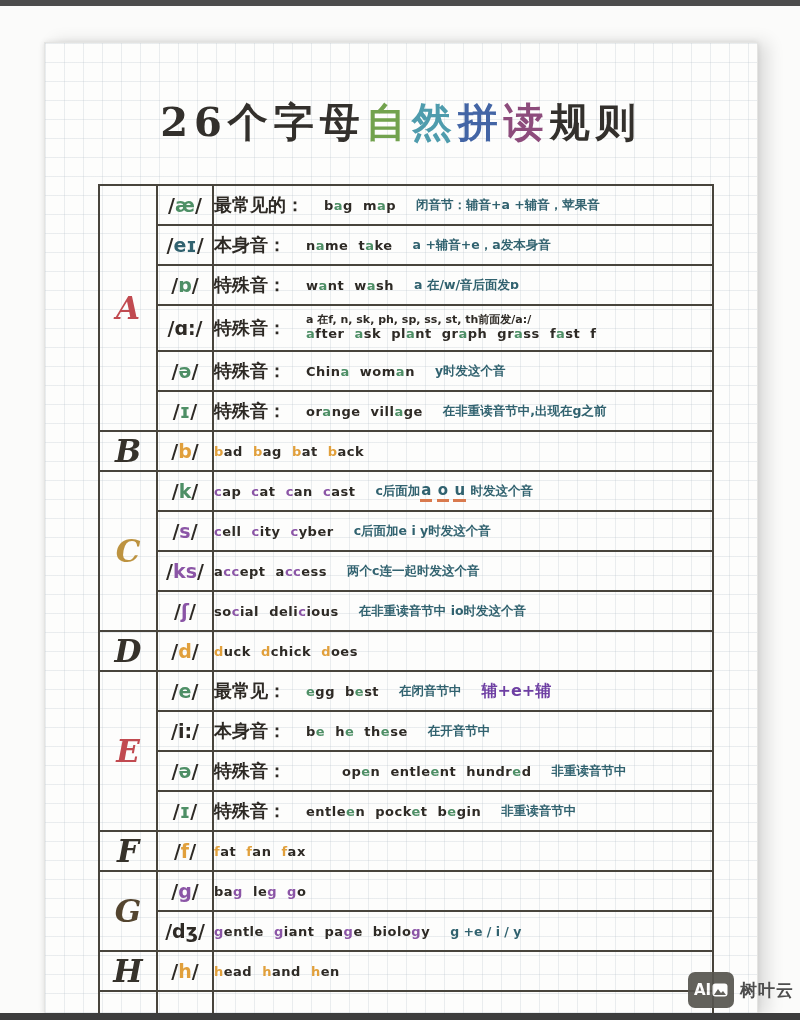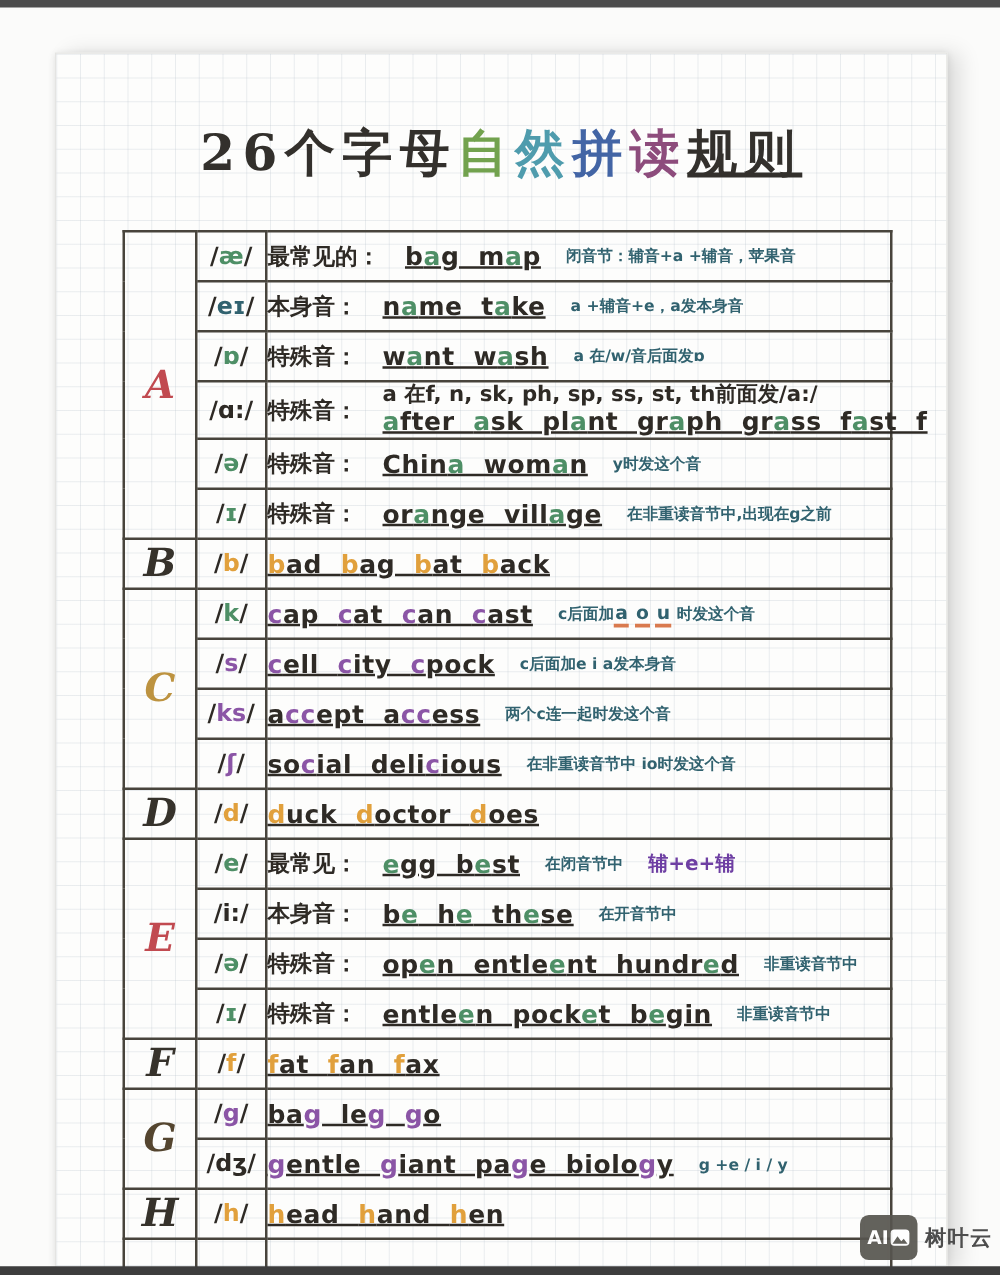--- a/index.html
+++ b/index.html
@@ -39,25 +39,25 @@
     font-size:31px;font-style:italic;font-weight:bold;
     font-family:"DejaVu Serif","Liberation Serif",serif;
   }
   td.ph{
     width:54px;text-align:center;font-size:19px;font-weight:bold;color:#2e2a25;
     font-family:"DejaVu Sans",sans-serif;
   }
   td.content{padding-left:17px;padding-right:8px;}
   .cell-flex{display:flex;align-items:center;gap:20px;}
   .lbl{font-size:18px;font-weight:bold;color:#2e2a25;white-space:nowrap;flex:none;}
-  .words{font-size:20px;font-weight:bold;color:#2e2a25;white-space:pre;letter-spacing:0.5px;flex:none;text-decoration:underline;}
+  .words{font-size:13px;font-weight:bold;color:#2e2a25;white-space:pre;letter-spacing:0.5px;flex:none;}
   .note{font-size:12.5px;font-weight:bold;color:#31626f;white-space:nowrap;flex:none;}
   .note2{font-size:16px;font-weight:bold;color:#6e3fa3;white-space:nowrap;flex:none;}
   .col{display:flex;flex-direction:column;justify-content:center;line-height:1.15;}
-  .prenote{font-size:17px;font-weight:bold;color:#2e2a25;white-space:pre;}
+  .prenote{font-size:11px;font-weight:bold;color:#2e2a25;white-space:pre;}
   .nu{
     font-size:15px;border-bottom:3px solid #d97a4e;padding:0 1px;line-height:1;
     font-family:"DejaVu Sans",sans-serif;
   }
   #watermark{
     position:absolute;right:6px;bottom:12px;z-index:31;
     display:flex;align-items:center;gap:6px;
   }
   #wm-logo{
     width:46px;height:36px;background:#57554f;border-radius:7px;
@@ -65,21 +65,21 @@
   }
   #wm-ai{color:#fff;font-weight:bold;font-size:15px;letter-spacing:0;}
   #wm-brand{color:#4d4d4d;font-weight:bold;font-size:17px;letter-spacing:1px;}
 </style>
 </head>
 <body>
 
 <div class="bar" id="top-bar"></div>
 
 <div id="paper">
-  <div id="title"><span style="color: rgb(51, 48, 44);">26个字母</span><span style="color: rgb(114, 162, 78);">自</span><span style="color: rgb(79, 156, 173);">然</span><span style="color: rgb(67, 101, 165);">拼</span><span style="color: rgb(141, 76, 124);">读</span><span style="color: rgb(51, 48, 44); text-decoration: underline;">规则</span></div>
+  <div id="title"><span style="color: rgb(51, 48, 44);">26个字母</span><span style="color: rgb(114, 162, 78);">自</span><span style="color: rgb(79, 156, 173);">然</span><span style="color: rgb(67, 101, 165);">拼</span><span style="color: rgb(141, 76, 124);">读</span><span style="color: rgb(51, 48, 44);">规则</span></div>
   <table id="rule-table">
     <tbody id="rule-tbody">
         <tr>
           <td class="letter" rowspan="6" style="color: rgb(193, 74, 80);">A</td>
           <td class="ph"><span style="color: rgb(46, 42, 37);">/</span><span style="color: rgb(78, 143, 102);">æ</span><span style="color: rgb(46, 42, 37);">/</span></td>
           <td class="content">
             <div class="cell-flex">
               <span class="lbl" style="color: rgb(46, 42, 37);">最常见的：</span>
               <span class="words"><span style="color: rgb(46, 42, 37);">b</span><span style="color: rgb(78, 143, 102);">a</span><span style="color: rgb(46, 42, 37);">g  m</span><span style="color: rgb(78, 143, 102);">a</span><span style="color: rgb(46, 42, 37);">p</span></span>
               <span class="note"><span style="color: rgb(49, 98, 111);">闭音节：辅音+a +辅音，苹果音</span></span>
@@ -154,22 +154,22 @@
             <div class="cell-flex">
               <span class="words"><span style="color: rgb(139, 85, 166);">c</span><span style="color: rgb(46, 42, 37);">ap  </span><span style="color: rgb(139, 85, 166);">c</span><span style="color: rgb(46, 42, 37);">at  </span><span style="color: rgb(139, 85, 166);">c</span><span style="color: rgb(46, 42, 37);">an  </span><span style="color: rgb(139, 85, 166);">c</span><span style="color: rgb(46, 42, 37);">ast</span></span>
               <span class="note"><span style="color: rgb(49, 98, 111);">c后面加</span><span class="nu" style="color: rgb(49, 98, 111);">a</span><span style="color: rgb(49, 98, 111);"> </span><span class="nu" style="color: rgb(49, 98, 111);">o</span><span style="color: rgb(49, 98, 111);"> </span><span class="nu" style="color: rgb(49, 98, 111);">u</span><span style="color: rgb(49, 98, 111);"> 时发这个音</span></span>
             </div>
           </td>
         </tr>
         <tr>
           <td class="ph"><span style="color: rgb(46, 42, 37);">/</span><span style="color: rgb(139, 85, 166);">s</span><span style="color: rgb(46, 42, 37);">/</span></td>
           <td class="content">
             <div class="cell-flex">
-              <span class="words"><span style="color: rgb(139, 85, 166);">c</span><span style="color: rgb(46, 42, 37); text-align: center;">ell  </span><span style="color: rgb(139, 85, 166);">c</span><span style="color: rgb(46, 42, 37);">ity  </span><span style="color: rgb(139, 85, 166);">c</span><span style="color: rgb(46, 42, 37);">pock</span></span>
-              <span class="note"><span style="color: rgb(49, 98, 111);">c后面加e i a发本身音</span></span>
+              <span class="words"><span style="color: rgb(139, 85, 166);">c</span><span style="color: rgb(46, 42, 37); text-align: center;">ell  </span><span style="color: rgb(139, 85, 166);">c</span><span style="color: rgb(46, 42, 37);">ity  </span><span style="color: rgb(139, 85, 166);">c</span><span style="color: rgb(46, 42, 37);">yber</span></span>
+              <span class="note"><span style="color: rgb(49, 98, 111);">c后面加e i y时发这个音</span></span>
             </div>
           </td>
         </tr>
         <tr>
           <td class="ph"><span style="color: rgb(46, 42, 37);">/</span><span style="color: rgb(139, 85, 166);">ks</span><span style="color: rgb(46, 42, 37);">/</span></td>
           <td class="content">
             <div class="cell-flex">
               <span class="words"><span style="color: rgb(46, 42, 37);">a</span><span style="color: rgb(139, 85, 166);">cc</span><span style="color: rgb(46, 42, 37);">ept  a</span><span style="color: rgb(139, 85, 166);">cc</span><span style="color: rgb(46, 42, 37);">ess</span></span>
               <span class="note"><span style="color: rgb(49, 98, 111);">两个c连一起时发这个音</span></span>
             </div>
@@ -182,21 +182,21 @@
               <span class="words"><span style="color: rgb(46, 42, 37);">so</span><span style="color: rgb(139, 85, 166);">c</span><span style="color: rgb(46, 42, 37);">ial  deli</span><span style="color: rgb(139, 85, 166);">c</span><span style="color: rgb(46, 42, 37);">ious</span></span>
               <span class="note"><span style="color: rgb(49, 98, 111);">在非重读音节中 io时发这个音</span></span>
             </div>
           </td>
         </tr>
         <tr>
           <td class="letter" rowspan="1" style="color: rgb(54, 50, 43);">D</td>
           <td class="ph"><span style="color: rgb(46, 42, 37);">/</span><span style="color: rgb(225, 160, 60);">d</span><span style="color: rgb(46, 42, 37);">/</span></td>
           <td class="content">
             <div class="cell-flex">
-              <span class="words"><span style="color: rgb(225, 160, 60);">d</span><span style="color: rgb(46, 42, 37);">uck  </span><span style="color: rgb(225, 160, 60);">d</span><span style="color: rgb(46, 42, 37);">octor  </span><span style="color: rgb(225, 160, 60);">d</span><span style="color: rgb(46, 42, 37); margin-top: 31px;">oes</span></span>
+              <span class="words"><span style="color: rgb(225, 160, 60);">d</span><span style="color: rgb(46, 42, 37);">uck  </span><span style="color: rgb(225, 160, 60);">d</span><span style="color: rgb(46, 42, 37);">chick  </span><span style="color: rgb(225, 160, 60);">d</span><span style="color: rgb(46, 42, 37); margin-top: 31px;">oes</span></span>
             </div>
           </td>
         </tr>
         <tr>
           <td class="letter" rowspan="4" style="color: rgb(193, 74, 80);">E</td>
           <td class="ph"><span style="color: rgb(46, 42, 37);">/</span><span style="color: rgb(78, 143, 102);">e</span><span style="color: rgb(46, 42, 37);">/</span></td>
           <td class="content">
             <div class="cell-flex">
               <span class="lbl" style="color: rgb(46, 42, 37);">最常见：</span>
               <span class="words"><span style="color: rgb(78, 143, 102);">e</span><span style="color: rgb(46, 42, 37);">gg  b</span><span style="color: rgb(78, 143, 102);">e</span><span style="color: rgb(46, 42, 37);">st</span></span>
@@ -213,21 +213,21 @@
               <span class="words"><span style="color: rgb(46, 42, 37);">b</span><span style="color: rgb(78, 143, 102);">e</span><span style="color: rgb(46, 42, 37);">  h</span><span style="color: rgb(78, 143, 102);">e</span><span style="color: rgb(46, 42, 37);">  th</span><span style="color: rgb(78, 143, 102);">e</span><span style="color: rgb(46, 42, 37);">se</span></span>
               <span class="note"><span style="color: rgb(49, 98, 111);">在开音节中</span></span>
             </div>
           </td>
         </tr>
         <tr>
           <td class="ph"><span style="color: rgb(46, 42, 37);">/</span><span style="color: rgb(78, 143, 102);">ə</span><span style="color: rgb(46, 42, 37);">/</span></td>
           <td class="content">
             <div class="cell-flex">
               <span class="lbl" style="color: rgb(46, 42, 37);">特殊音：</span>
-              <span class="words"><span style="color: rgb(46, 42, 37);">op</span><span style="color: rgb(78, 143, 102);">e</span><span style="color: rgb(46, 42, 37);">n  entle</span><span style="color: rgb(78, 143, 102);">e</span><span style="color: rgb(46, 42, 37);">nt  hundr</span><span style="color: rgb(78, 143, 102);">e</span><span style="color: rgb(46, 42, 37);">d</span></span>
+              <span class="words"><span style="color: rgb(46, 42, 37); margin-left: 36px;">op</span><span style="color: rgb(78, 143, 102);">e</span><span style="color: rgb(46, 42, 37);">n  entle</span><span style="color: rgb(78, 143, 102);">e</span><span style="color: rgb(46, 42, 37);">nt  hundr</span><span style="color: rgb(78, 143, 102);">e</span><span style="color: rgb(46, 42, 37);">d</span></span>
               <span class="note"><span style="color: rgb(49, 98, 111);">非重读音节中</span></span>
             </div>
           </td>
         </tr>
         <tr>
           <td class="ph"><span style="color: rgb(46, 42, 37);">/</span><span style="color: rgb(78, 143, 102);">ɪ</span><span style="color: rgb(46, 42, 37);">/</span></td>
           <td class="content">
             <div class="cell-flex">
               <span class="lbl" style="color: rgb(46, 42, 37);">特殊音：</span>
               <span class="words"><span style="color: rgb(46, 42, 37);">entle</span><span style="color: rgb(78, 143, 102);">e</span><span style="color: rgb(46, 42, 37);">n  pock</span><span style="color: rgb(78, 143, 102);">e</span><span style="color: rgb(46, 42, 37);">t  b</span><span style="color: rgb(78, 143, 102);">e</span><span style="color: rgb(46, 42, 37); text-align: right;">gin</span></span>

